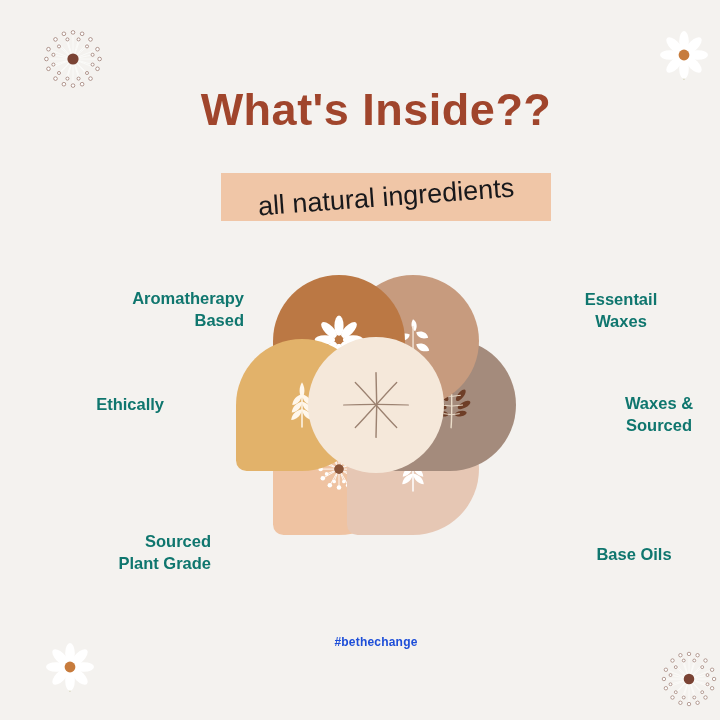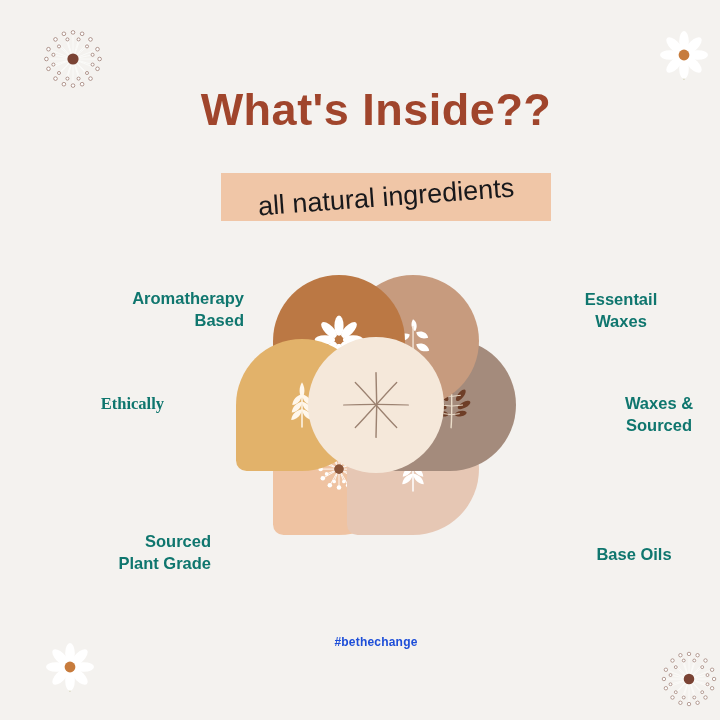--- a/index.html
+++ b/index.html
@@ -127,21 +127,21 @@
     font-size: 16.5px;
     font-weight: 700;
     color: #0f766e;
     line-height: 1.35;
     font-family: "Liberation Sans", sans-serif;
   }
   .label.right { text-align: center; }
   .label.left  { text-align: right; }
 
   .lbl-aroma   { left: 20px;  top: 287px; width: 208px; }
-  .lbl-ethical { left: 20px;  top: 393px; width: 128px; font-family: Liberation Serif, serif; }
+  .lbl-ethical { left: 20px;  top: 393px; width: 128px; }
   .lbl-organic { left: 20px;  top: 530px; width: 175px; }
   .lbl-essent  { left: 510px; top: 288px; width: 190px; text-align: left; }
   .lbl-waxes   { left: 568px; top: 392px; width: 150px; }
   .lbl-base    { left: 528px; top: 543px; width: 180px; }
 
   
   .hashtag {
     position: absolute;
     left: 0;
     top: 635px;

